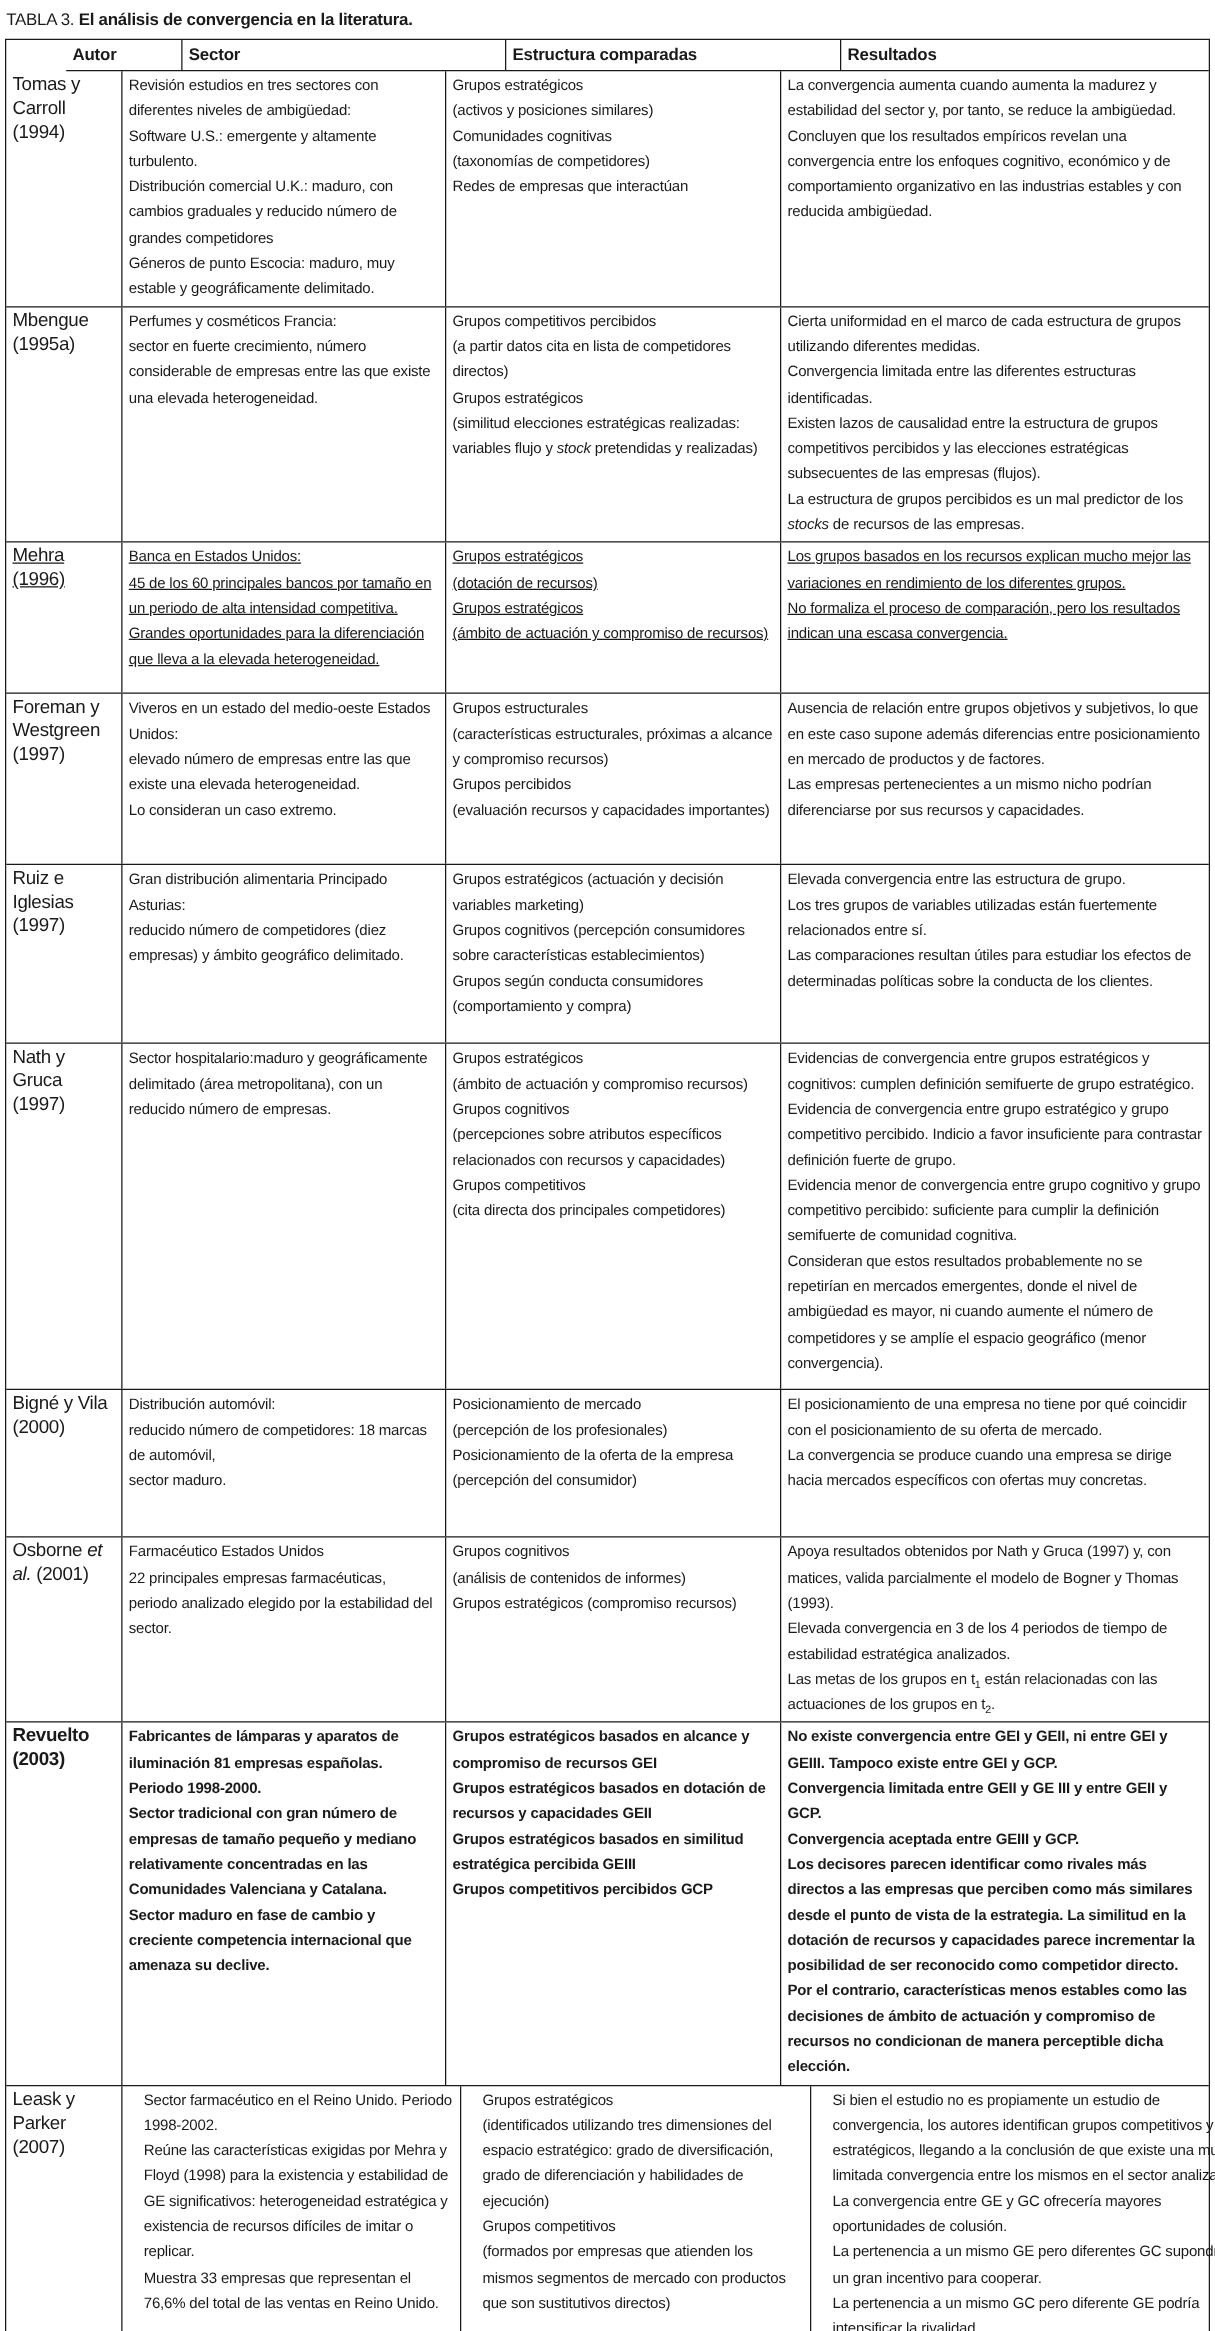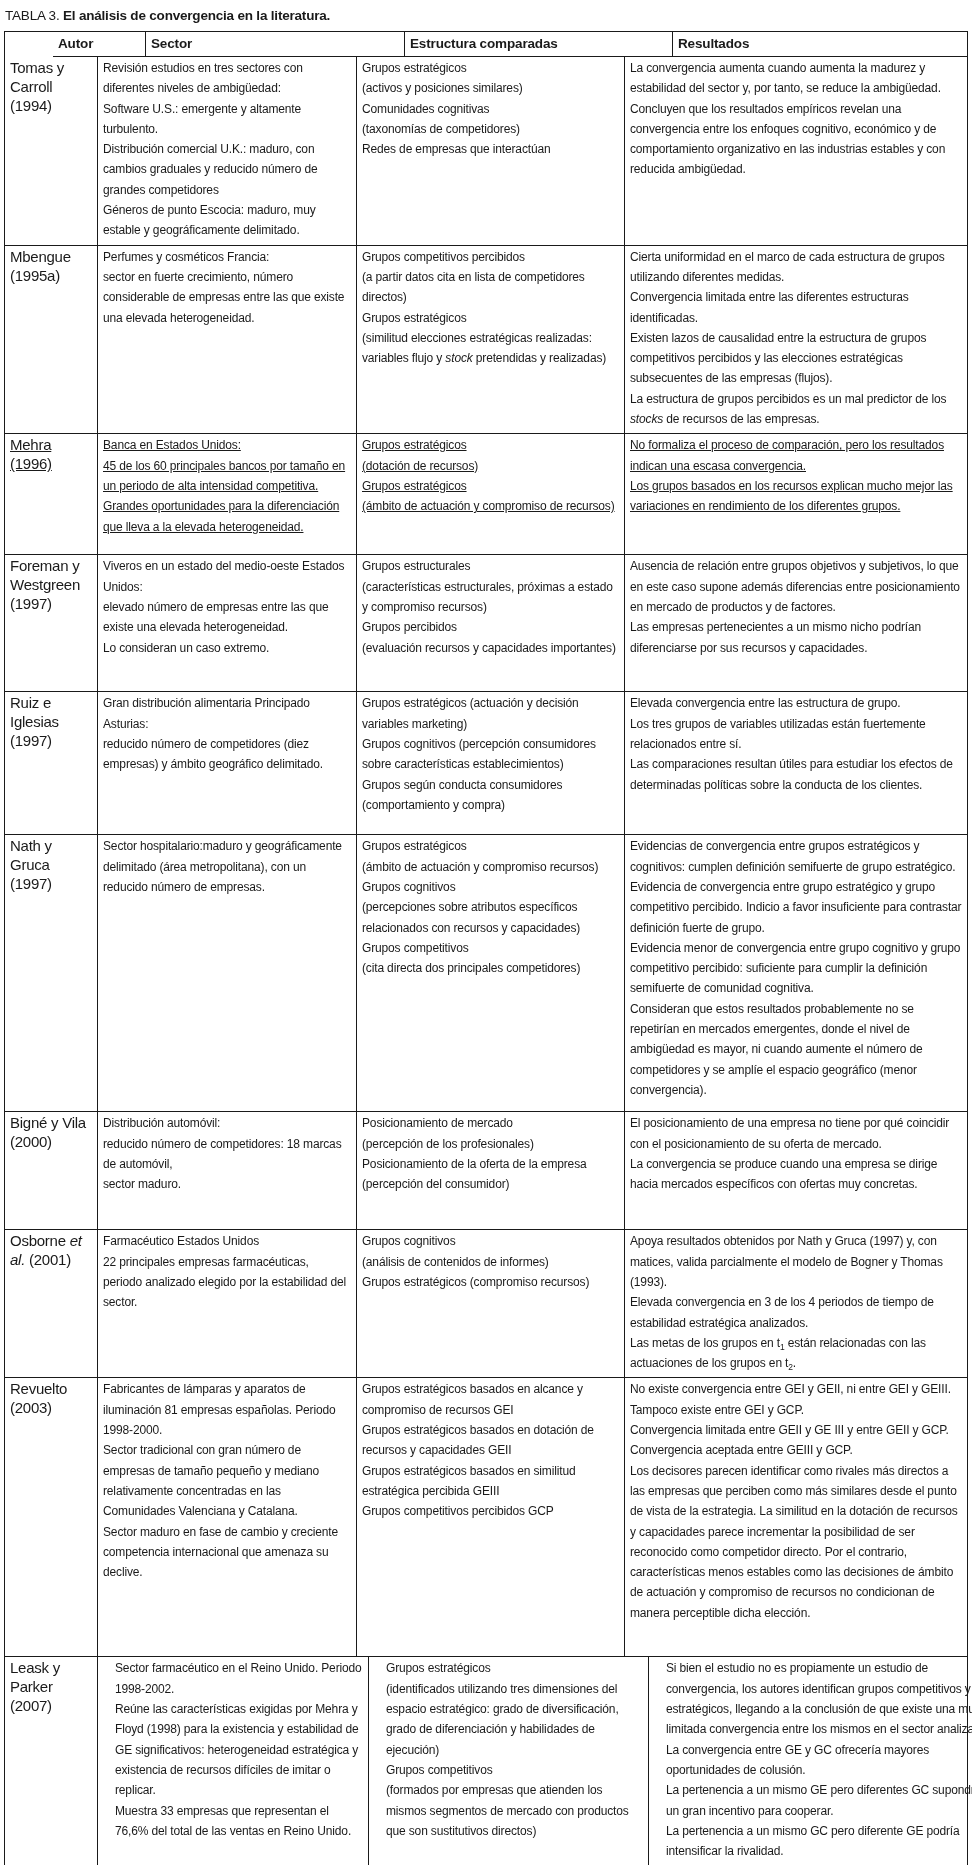--- a/index.html
+++ b/index.html
@@ -118,36 +118,36 @@
             <div class="ln">Banca en Estados Unidos:</div>
             <div class="ln">45 de los 60 principales bancos por tamaño en un periodo de alta intensidad competitiva. Grandes oportunidades para la diferenciación que lleva a la elevada heterogeneidad.</div>
           </div>
           <div class="cell">
             <div class="ln">Grupos estratégicos</div>
             <div class="ln">(dotación de recursos)</div>
             <div class="ln">Grupos estratégicos</div>
             <div class="ln">(ámbito de actuación y compromiso de recursos)</div>
           </div>
           <div class="cell">
+            <div class="ln">Los grupos basados en los recursos explican mucho mejor las variaciones en rendimiento de los diferentes grupos.</div>
             <div class="ln">No formaliza el proceso de comparación, pero los resultados indican una escasa convergencia.</div>
-            <div class="ln">Los grupos basados en los recursos explican mucho mejor las variaciones en rendimiento de los diferentes grupos.</div>
           </div>
         </div>
         <div class="row" style="min-height: 137px;">
           <div class="cell autor-cell">
             <div class="ln">Foreman y Westgreen (1997)</div>
           </div>
           <div class="cell">
             <div class="ln">Viveros en un estado del medio-oeste Estados Unidos:</div>
             <div class="ln">elevado número de empresas entre las que existe una elevada heterogeneidad.</div>
             <div class="ln">Lo consideran un caso extremo.</div>
           </div>
           <div class="cell">
             <div class="ln">Grupos estructurales</div>
-            <div class="ln">(características estructurales, próximas a estado y compromiso recursos)</div>
+            <div class="ln">(características estructurales, próximas a alcance y compromiso recursos)</div>
             <div class="ln">Grupos percibidos</div>
             <div class="ln">(evaluación recursos y capacidades importantes)</div>
           </div>
           <div class="cell">
             <div class="ln">Ausencia de relación entre grupos objetivos y subjetivos, lo que en este caso supone además diferencias entre posicionamiento en mercado de productos y de factores.</div>
             <div class="ln">Las empresas pertenecientes a un mismo nicho podrían diferenciarse por sus recursos y capacidades.</div>
           </div>
         </div>
         <div class="row" style="min-height: 143px;">
           <div class="cell autor-cell">
@@ -222,21 +222,21 @@
             <div class="ln">Grupos cognitivos</div>
             <div class="ln">(análisis de contenidos de informes)</div>
             <div class="ln">Grupos estratégicos (compromiso recursos)</div>
           </div>
           <div class="cell">
             <div class="ln">Apoya resultados obtenidos por Nath y Gruca (1997) y, con matices, valida parcialmente el modelo de Bogner y Thomas (1993).</div>
             <div class="ln">Elevada convergencia en 3 de los 4 periodos de tiempo de estabilidad estratégica analizados.</div>
             <div class="ln">Las metas de los grupos en t<sub>1</sub> están relacionadas con las actuaciones de los grupos en t<sub>2</sub>.</div>
           </div>
         </div>
-        <div class="row" style="min-height: 279px;">
+        <div class="row" style="min-height: 279px; font-weight: bold;">
           <div class="cell autor-cell">
             <div class="ln">Revuelto (2003)</div>
           </div>
           <div class="cell">
             <div class="ln">Fabricantes de lámparas y aparatos de iluminación 81 empresas españolas. Periodo 1998-2000.</div>
             <div class="ln">Sector tradicional con gran número de empresas de tamaño pequeño y mediano relativamente concentradas en las Comunidades Valenciana y Catalana.</div>
             <div class="ln">Sector maduro en fase de cambio y creciente competencia internacional que amenaza su declive.</div>
           </div>
           <div class="cell">
             <div class="ln">Grupos estratégicos basados en alcance y compromiso de recursos GEI</div>

